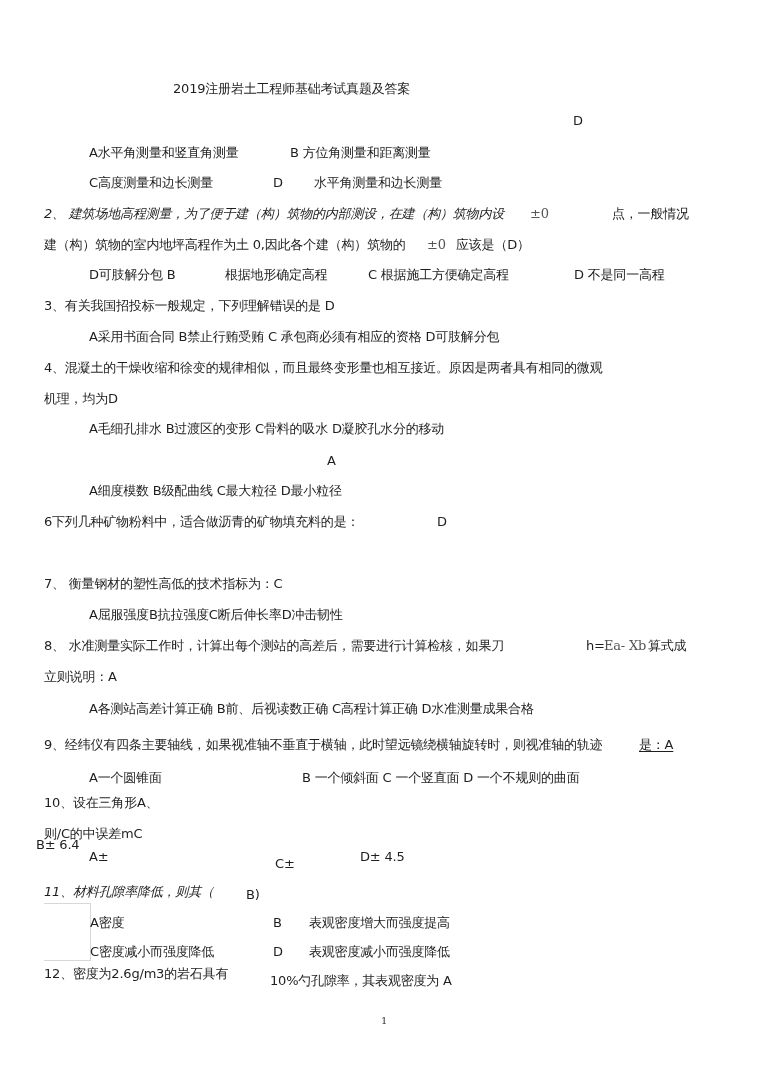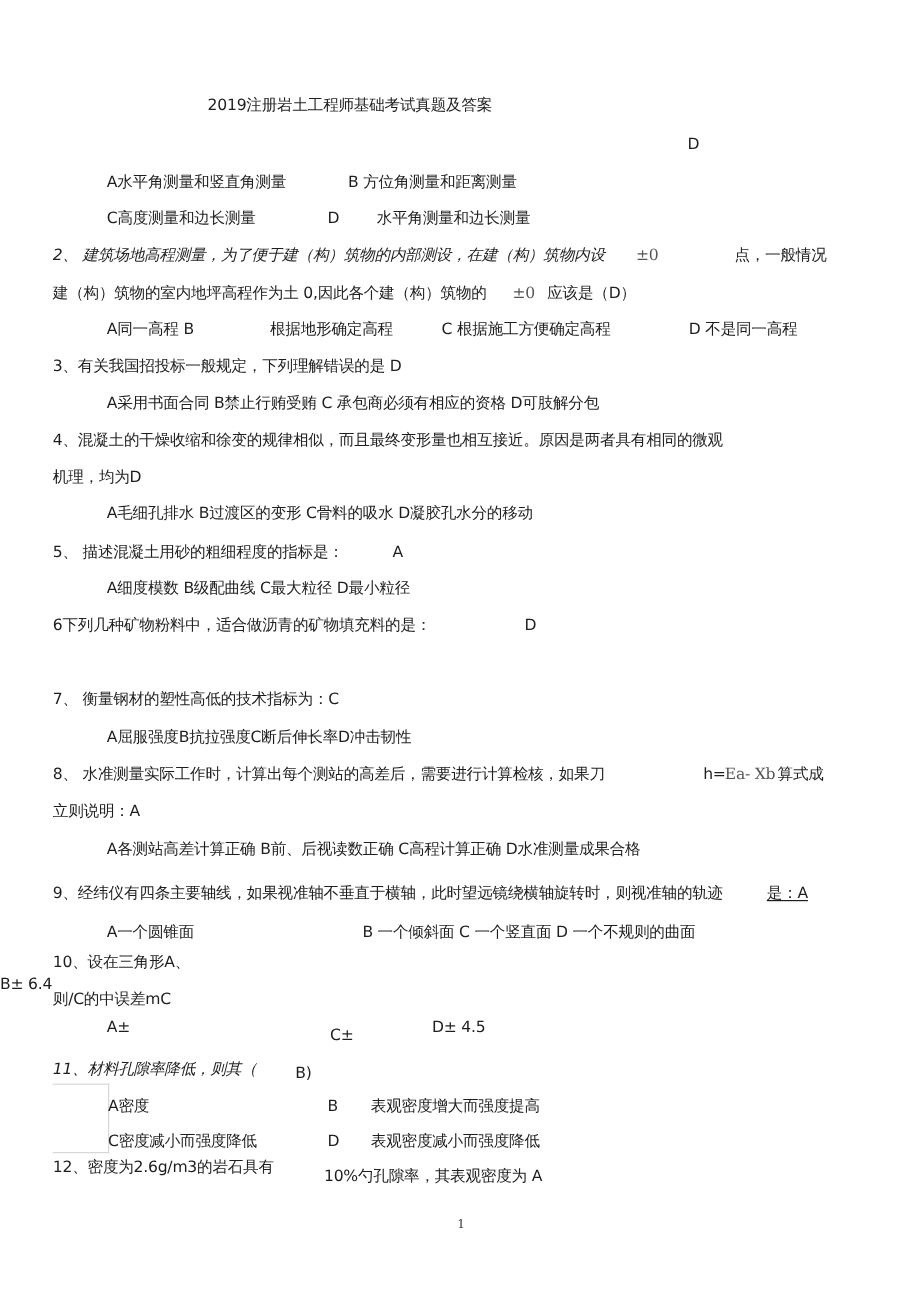--- a/index.html
+++ b/index.html
@@ -27,33 +27,32 @@
   <div class="t" style="left:89px; top:175px;">C高度测量和边长测量</div>
   <div class="t" style="left:273px; top:175px;">D</div>
   <div class="t" style="left:314px; top:175px;">水平角测量和边长测量</div>
 
   <div class="t" style="left:44px; top:206px;font-style:italic;">2、 建筑场地高程测量，为了便于建（构）筑物的内部测设，在建（构）筑物内设</div>
   <div class="t serif" style="left:530px; top:206px;">±0</div>
   <div class="t" style="left:612px; top:206px;">点，一般情况</div>
   <div class="t" style="left:44px; top:237px;">建（构）筑物的室内地坪高程作为土 0,因此各个建（构）筑物的</div>
   <div class="t serif" style="left:427px; top:237px;">±0</div>
   <div class="t" style="left:456px; top:237px;">应该是（D）</div>
-  <div class="t" style="left:89px; top:267px;">A同一高程 B</div>
+  <div class="t" style="left:89px; top:267px;">D可肢解分包 B</div>
   <div class="t" style="left:225px; top:267px;">根据地形确定高程</div>
   <div class="t" style="left:368px; top:267px;">C 根据施工方便确定高程</div>
   <div class="t" style="left:574px; top:267px;">D 不是同一高程</div>
 
   <div class="t" style="left:44px; top:298px;">3、有关我国招投标一般规定，下列理解错误的是 D</div>
   <div class="t" style="left:89px; top:329px;">A采用书面合同 B禁止行贿受贿 C 承包商必须有相应的资格 D可肢解分包</div>
 
   <div class="t" style="left:44px; top:360px;">4、混凝土的干燥收缩和徐变的规律相似，而且最终变形量也相互接近。原因是两者具有相同的微观</div>
   <div class="t" style="left:44px; top:391px;">机理，均为D</div>
   <div class="t" style="left:89px; top:421px;">A毛细孔排水 B过渡区的变形 C骨料的吸水 D凝胶孔水分的移动</div>
 
-  <div class="t" style="left:44px; top:453px;">5、 描述混凝土用砂的粗细程度的指标是：</div>
   <div class="t" style="left:327px; top:453px;">A</div>
   <div class="t" style="left:89px; top:483px;">A细度模数 B级配曲线 C最大粒径 D最小粒径</div>
 
   <div class="t" style="left:44px; top:514px;">6下列几种矿物粉料中，适合做沥青的矿物填充料的是：</div>
   <div class="t" style="left:437px; top:514px;">D</div>
 
   <div class="t" style="left:44px; top:576px;">7、 衡量钢材的塑性高低的技术指标为：C</div>
   <div class="t" style="left:89px; top:607px;">A屈服强度B抗拉强度C断后伸长率D冲击韧性</div>
 
   <div class="t" style="left:44px; top:638px;">8、 水准测量实际工作时，计算出每个测站的高差后，需要进行计算检核，如果刀</div>
@@ -63,21 +62,21 @@
   <div class="t" style="left:44px; top:669px;">立则说明：A</div>
   <div class="t" style="left:89px; top:701px;">A各测站高差计算正确 B前、后视读数正确 C高程计算正确 D水准测量成果合格</div>
 
   <div class="t" style="left:44px; top:737px;">9、经纬仪有四条主要轴线，如果视准轴不垂直于横轴，此时望远镜绕横轴旋转时，则视准轴的轨迹</div>
   <div class="t u" style="left:639px; top:737px;">是：A</div>
   <div class="t" style="left:89px; top:770px;">A一个圆锥面</div>
   <div class="t" style="left:302px; top:770px;">B 一个倾斜面 C 一个竖直面 D 一个不规则的曲面</div>
 
   <div class="t" style="left:44px; top:795px;">10、设在三角形A、</div>
   <div class="t" style="left:44px; top:826px;">则/C的中误差mC</div>
-  <div class="t" style="left:0px; top:813px;">B± 6.4</div>
+  <div class="t" style="left:0px; top:837px;padding-left:36px;">B± 6.4</div>
   <div class="t" style="left:89px; top:849px;">A±</div>
   <div class="t" style="left:275px; top:856px;">C±</div>
   <div class="t" style="left:360px; top:849px;">D± 4.5</div>
 
   <div class="box"></div>
   <div class="t" style="left:44px; top:884px;font-style:italic;">11、材料孔隙率降低，则其（</div>
   <div class="t" style="left:246px; top:887px;">B)</div>
   <div class="t" style="left:90px; top:915px;">A密度</div>
   <div class="t" style="left:273px; top:915px;">B</div>
   <div class="t" style="left:309px; top:915px;">表观密度增大而强度提高</div>

